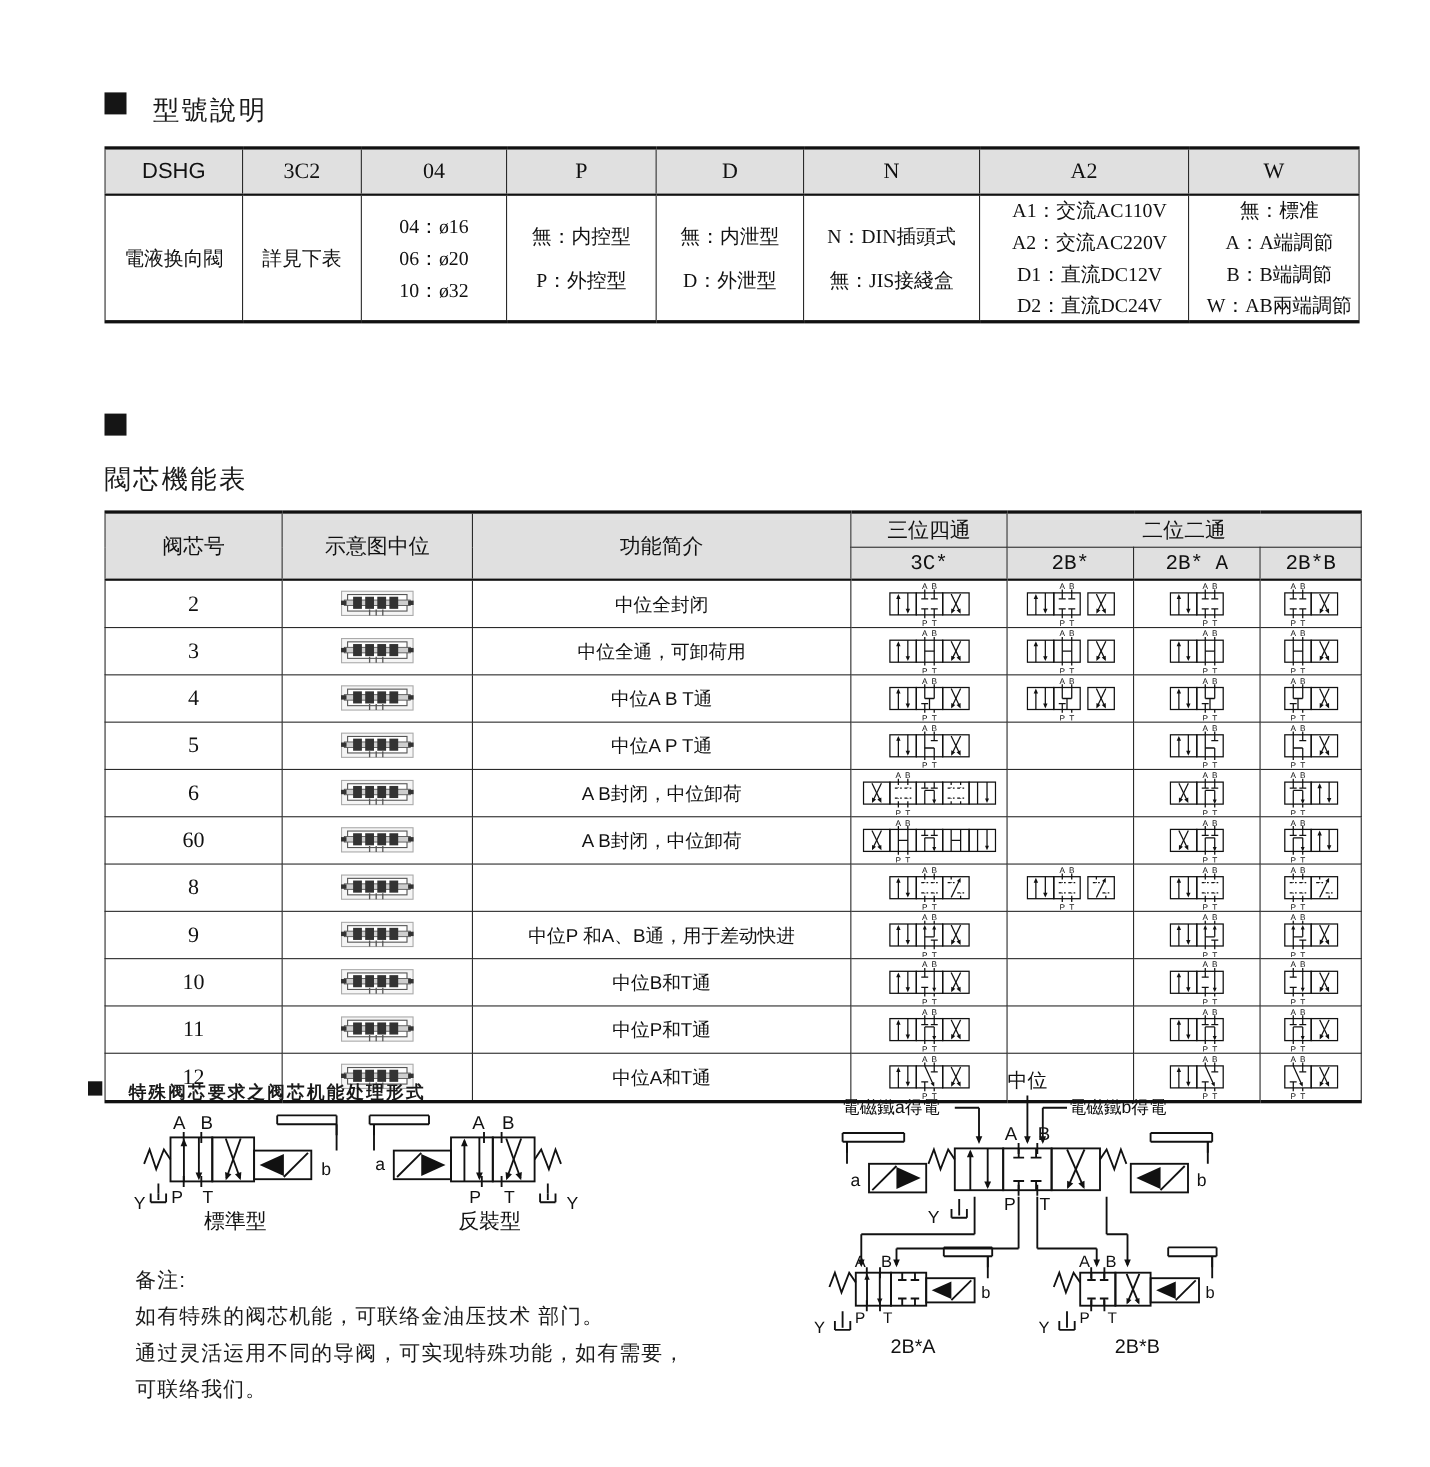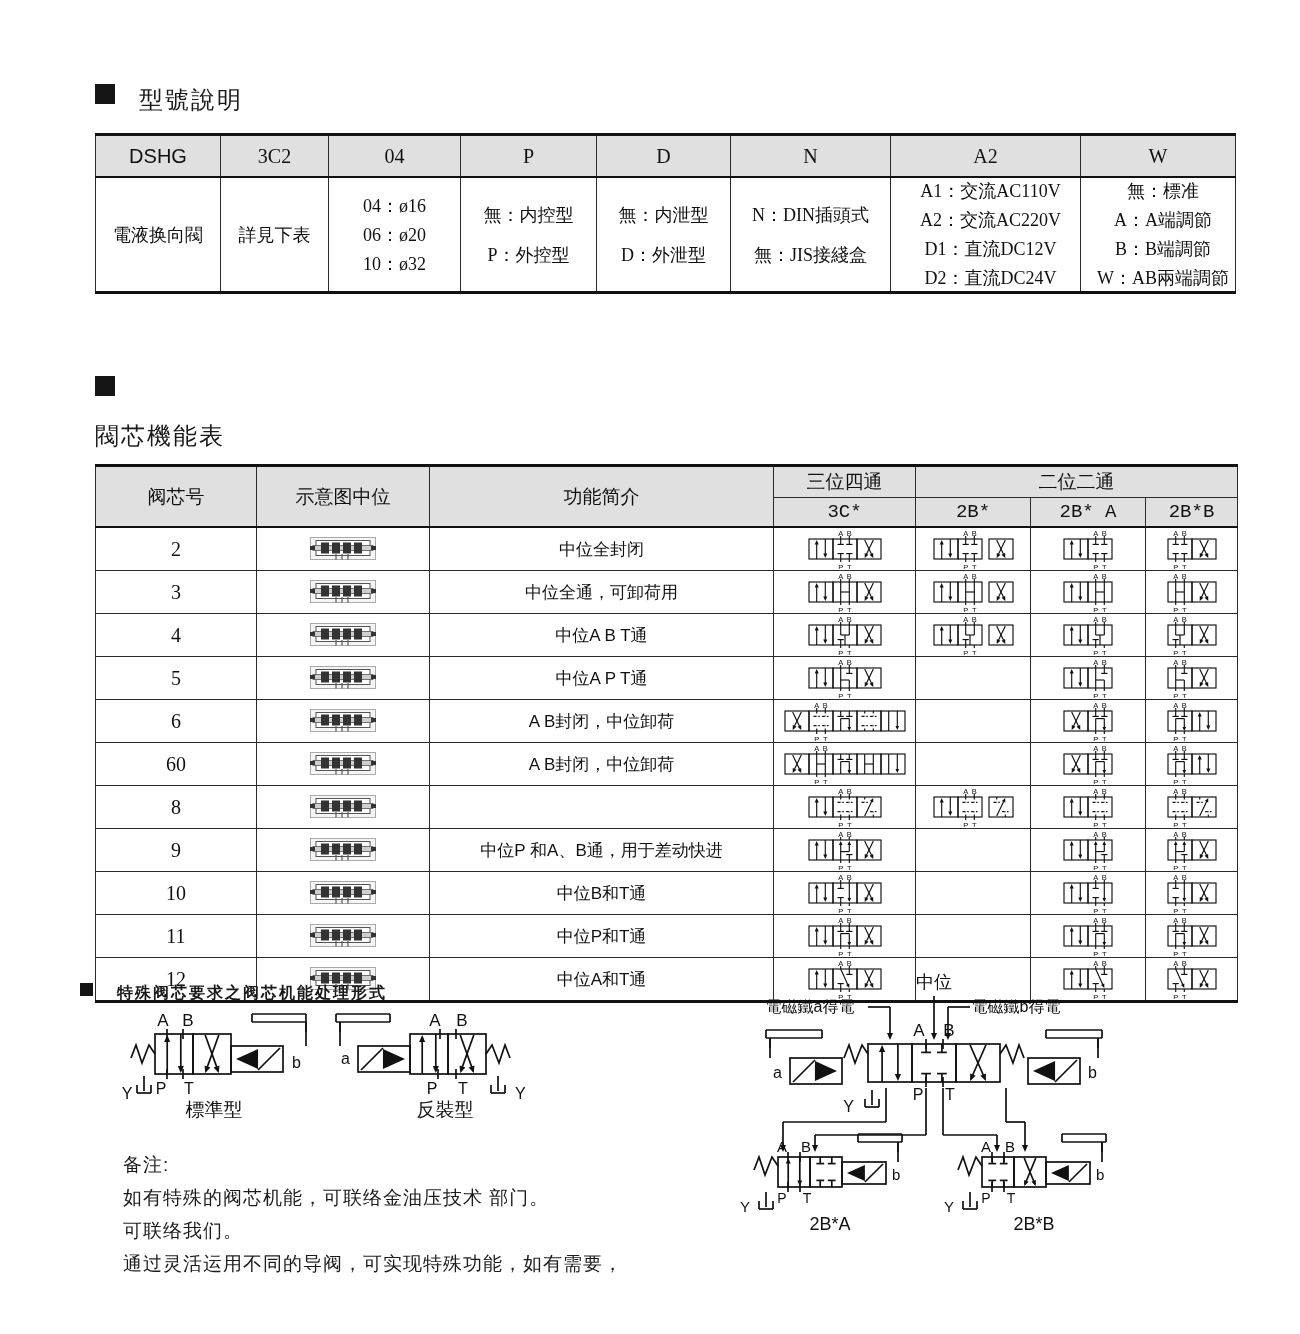--- a/index.html
+++ b/index.html
@@ -1554,22 +1554,22 @@
       <text x="332" y="92" font-size="16" text-anchor="middle" fill="#111111" stroke="none">P</text>
       <text x="363" y="92" font-size="16" text-anchor="middle" fill="#111111" stroke="none">T</text>
       <text x="415" y="97" font-size="16" text-anchor="start" fill="#111111" stroke="none">Y</text>
       <text x="345" y="114" font-size="19" text-anchor="middle" fill="#111111" stroke="none">反裝型</text>
     </svg>
 </div>
 
 <div class="abs notes" style="left:123px;top:1148px;" id="notes">
     <div>备注:</div>
     <div>如有特殊的阀芯机能，可联络金油压技术 部门。</div>
+    <div>通过灵活运用不同的导阀，可实现特殊功能，如有需要，</div>
     <div>可联络我们。</div>
-    <div>通过灵活运用不同的导阀，可实现特殊功能，如有需要，</div>
   </div>
 
 <div class="abs" style="left:700px;top:972px;">
   <svg id="svg-right" width="595" height="300">
       <g stroke="#111111" stroke-width="1.7" fill="none">
         <rect x="168" y="72" width="44" height="38" fill="none"></rect>
         <line x1="182.1" y1="110.0" x2="182.1" y2="75.0"></line>
         <polygon points="182.1,73.0 185.2,80.0 179.0,80.0" fill="#111111" stroke="none"></polygon>
         <line x1="197.9" y1="72.0" x2="197.9" y2="107.0"></line>
         <polygon points="197.9,109.0 194.8,102.0 201.0,102.0" fill="#111111" stroke="none"></polygon>

